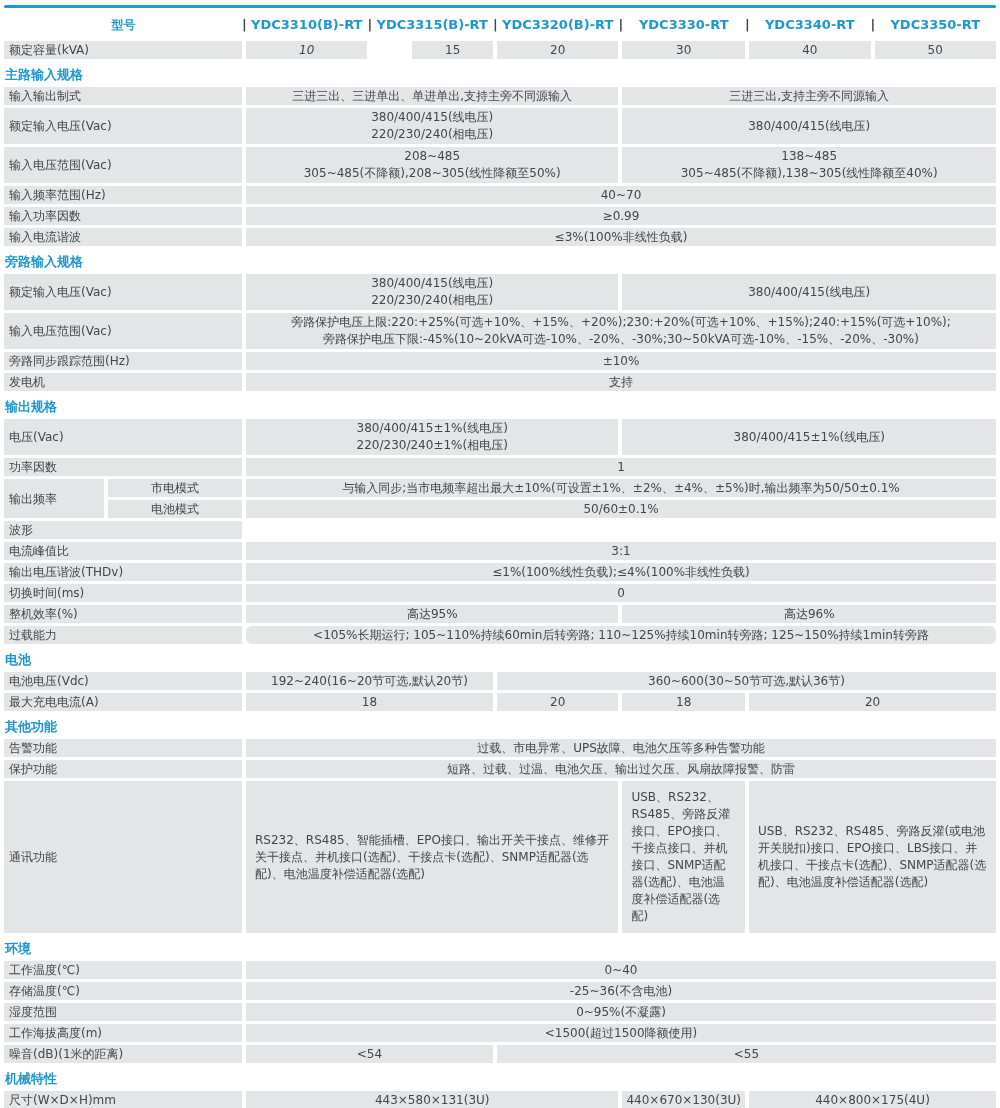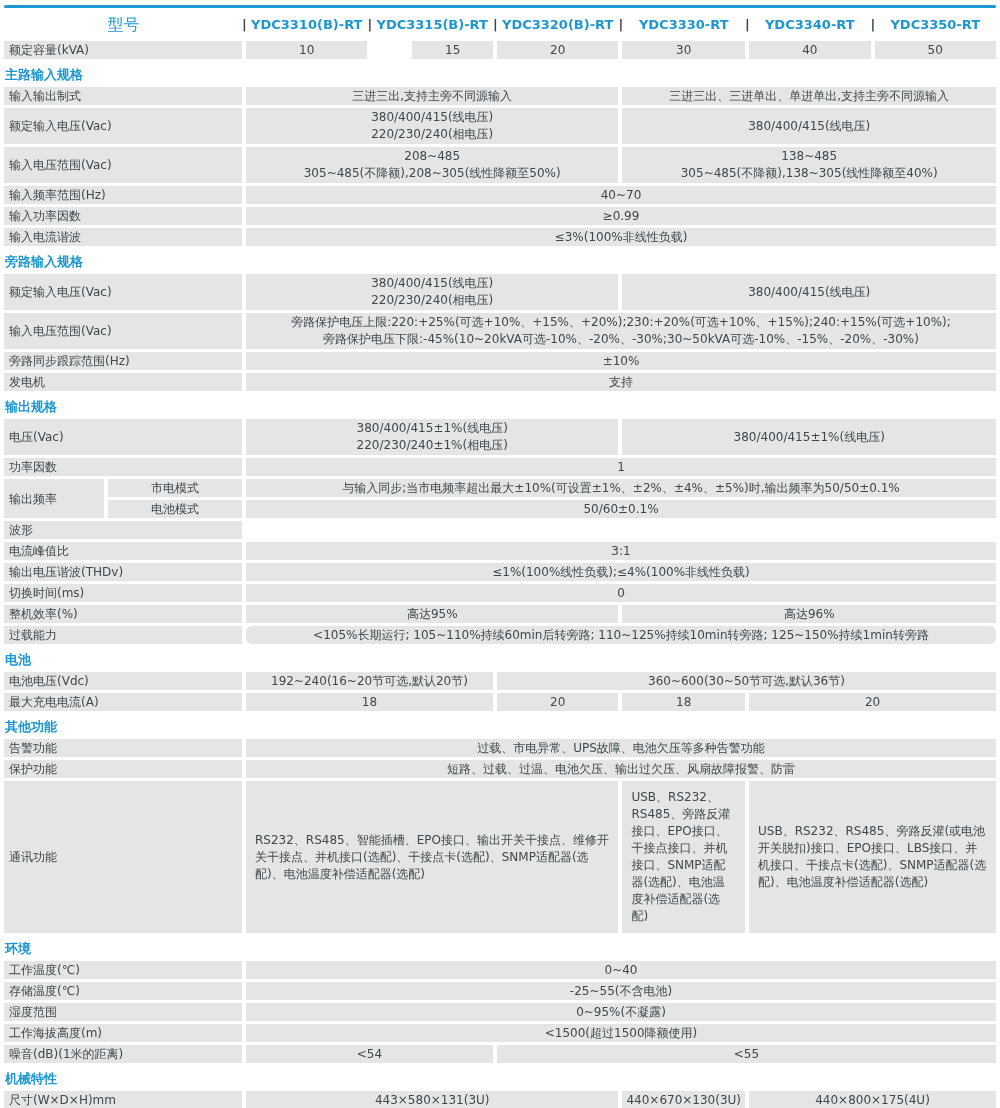--- a/index.html
+++ b/index.html
@@ -10,21 +10,21 @@
   .cell{background:#e3e5e6;display:flex;flex-direction:column;justify-content:center;align-items:center;
         text-align:center;min-height:17px;font-size:12px;line-height:16px;padding:1px 4px;box-sizing:border-box;}
   .cell .line{line-height:17px;}
   .label{grid-column:1 / span 2;align-items:flex-start;text-align:left;padding-left:5px;}
   .main-label{grid-column:1;align-items:flex-start;text-align:left;padding-left:5px;}
   .sublabel{grid-column:2;}
   .long{text-align:left;align-items:flex-start;padding:8px 9px;line-height:17px;}
   .section-title{grid-column:1 / -1;background:#ffffff;font-weight:bold;font-size:13px;
         padding:4px 0 0 1px;min-height:17px;display:flex;align-items:flex-end;}
   .hdr{background:#ffffff;min-height:26px;}
-  .hdr-label{grid-column:1 / span 2;display:flex;align-items:center;font-weight:normal;font-size:16px;padding-left:5px;box-sizing:border-box;}
+  .hdr-label{grid-column:1 / span 2;display:flex;align-items:center;font-weight:bold;font-size:12px;padding-left:5px;box-sizing:border-box;}
   .hdr-model{position:relative;display:flex;align-items:center;justify-content:center;font-weight:bold;font-size:13px;box-sizing:border-box;}
   .hdr-model .sep{position:absolute;left:-4px;font-weight:600;font-size:13px;}
 </style>
 </head>
 <body>
 
 <div class="page">
   <div class="top-line" style="background: rgb(28, 151, 207);"></div>
   <div class="grid">
       <div class="cell hdr hdr-label" style="color: rgb(28, 151, 207);">型号</div>
@@ -46,30 +46,30 @@
       </div>
       <div class="cell hdr hdr-model" style="color: rgb(28, 151, 207);">
         <span class="sep" style="color: rgb(61, 67, 74);">|</span>
         <span class="mname">YDC3340-RT</span>
       </div>
       <div class="cell hdr hdr-model" style="color: rgb(28, 151, 207);">
         <span class="sep" style="color: rgb(61, 67, 74);">|</span>
         <span class="mname">YDC3350-RT</span>
       </div>
       <div class="cell label">额定容量(kVA)</div>
-      <div class="cell val" style="grid-column: span 1;">10</div>
+      <div class="cell val" style="grid-column: span 1; font-style: italic;">10</div>
       <div class="cell val" style="grid-column: span 1; margin-left: 41px;">15</div>
       <div class="cell val" style="grid-column: span 1;">20</div>
       <div class="cell val" style="grid-column: span 1;">30</div>
       <div class="cell val" style="grid-column: span 1;">40</div>
       <div class="cell val" style="grid-column: span 1;">50</div>
       <div class="section-title" style="color: rgb(28, 151, 207);">主路输入规格</div>
       <div class="cell label">输入输出制式</div>
+      <div class="cell val" style="grid-column: span 3;">三进三出、三进单出、单进单出,支持主旁不同源输入</div>
       <div class="cell val" style="grid-column: span 3;">三进三出,支持主旁不同源输入</div>
-      <div class="cell val" style="grid-column: span 3;">三进三出、三进单出、单进单出,支持主旁不同源输入</div>
       <div class="cell label">额定输入电压(Vac)</div>
       <div class="cell val" style="grid-column: span 3;">
         <div class="line">380/400/415(线电压)</div>
         <div class="line">220/230/240(相电压)</div>
       </div>
       <div class="cell val" style="grid-column: span 3;">380/400/415(线电压)</div>
       <div class="cell label">输入电压范围(Vac)</div>
       <div class="cell val" style="grid-column: span 3;">
         <div class="line">208~485</div>
         <div class="line">305~485(不降额),208~305(线性降额至50%)</div>
@@ -141,21 +141,21 @@
       <div class="cell label">保护功能</div>
       <div class="cell val" style="grid-column: span 6;">短路、过载、过温、电池欠压、输出过欠压、风扇故障报警、防雷</div>
       <div class="cell label">通讯功能</div>
       <div class="cell val long" style="grid-column: span 3;">RS232、RS485、智能插槽、EPO接口、输出开关干接点、维修开关干接点、并机接口(选配)、干接点卡(选配)、SNMP适配器(选配)、电池温度补偿适配器(选配)</div>
       <div class="cell val long" style="grid-column: span 1;">USB、RS232、RS485、旁路反灌接口、EPO接口、干接点接口、并机接口、SNMP适配器(选配)、电池温度补偿适配器(选配)</div>
       <div class="cell val long" style="grid-column: span 2;">USB、RS232、RS485、旁路反灌(或电池开关脱扣)接口、EPO接口、LBS接口、并机接口、干接点卡(选配)、SNMP适配器(选配)、电池温度补偿适配器(选配)</div>
       <div class="section-title" style="color: rgb(28, 151, 207);">环境</div>
       <div class="cell label">工作温度(℃)</div>
       <div class="cell val" style="grid-column: span 6;">0~40</div>
       <div class="cell label">存储温度(℃)</div>
-      <div class="cell val" style="grid-column: span 6;">-25~55(不含电池)</div>
+      <div class="cell val" style="grid-column: span 6;">-25~36(不含电池)</div>
       <div class="cell label">湿度范围</div>
       <div class="cell val" style="grid-column: span 6;">0~95%(不凝露)</div>
       <div class="cell label">工作海拔高度(m)</div>
       <div class="cell val" style="grid-column: span 6;">&lt;1500(超过1500降额使用)</div>
       <div class="cell label">噪音(dB)(1米的距离)</div>
       <div class="cell val" style="grid-column: span 2;">&lt;54</div>
       <div class="cell val" style="grid-column: span 4;">&lt;55</div>
       <div class="section-title" style="color: rgb(28, 151, 207);">机械特性</div>
       <div class="cell label">尺寸(W×D×H)mm</div>
       <div class="cell val" style="grid-column: span 3;">443×580×131(3U)</div>

